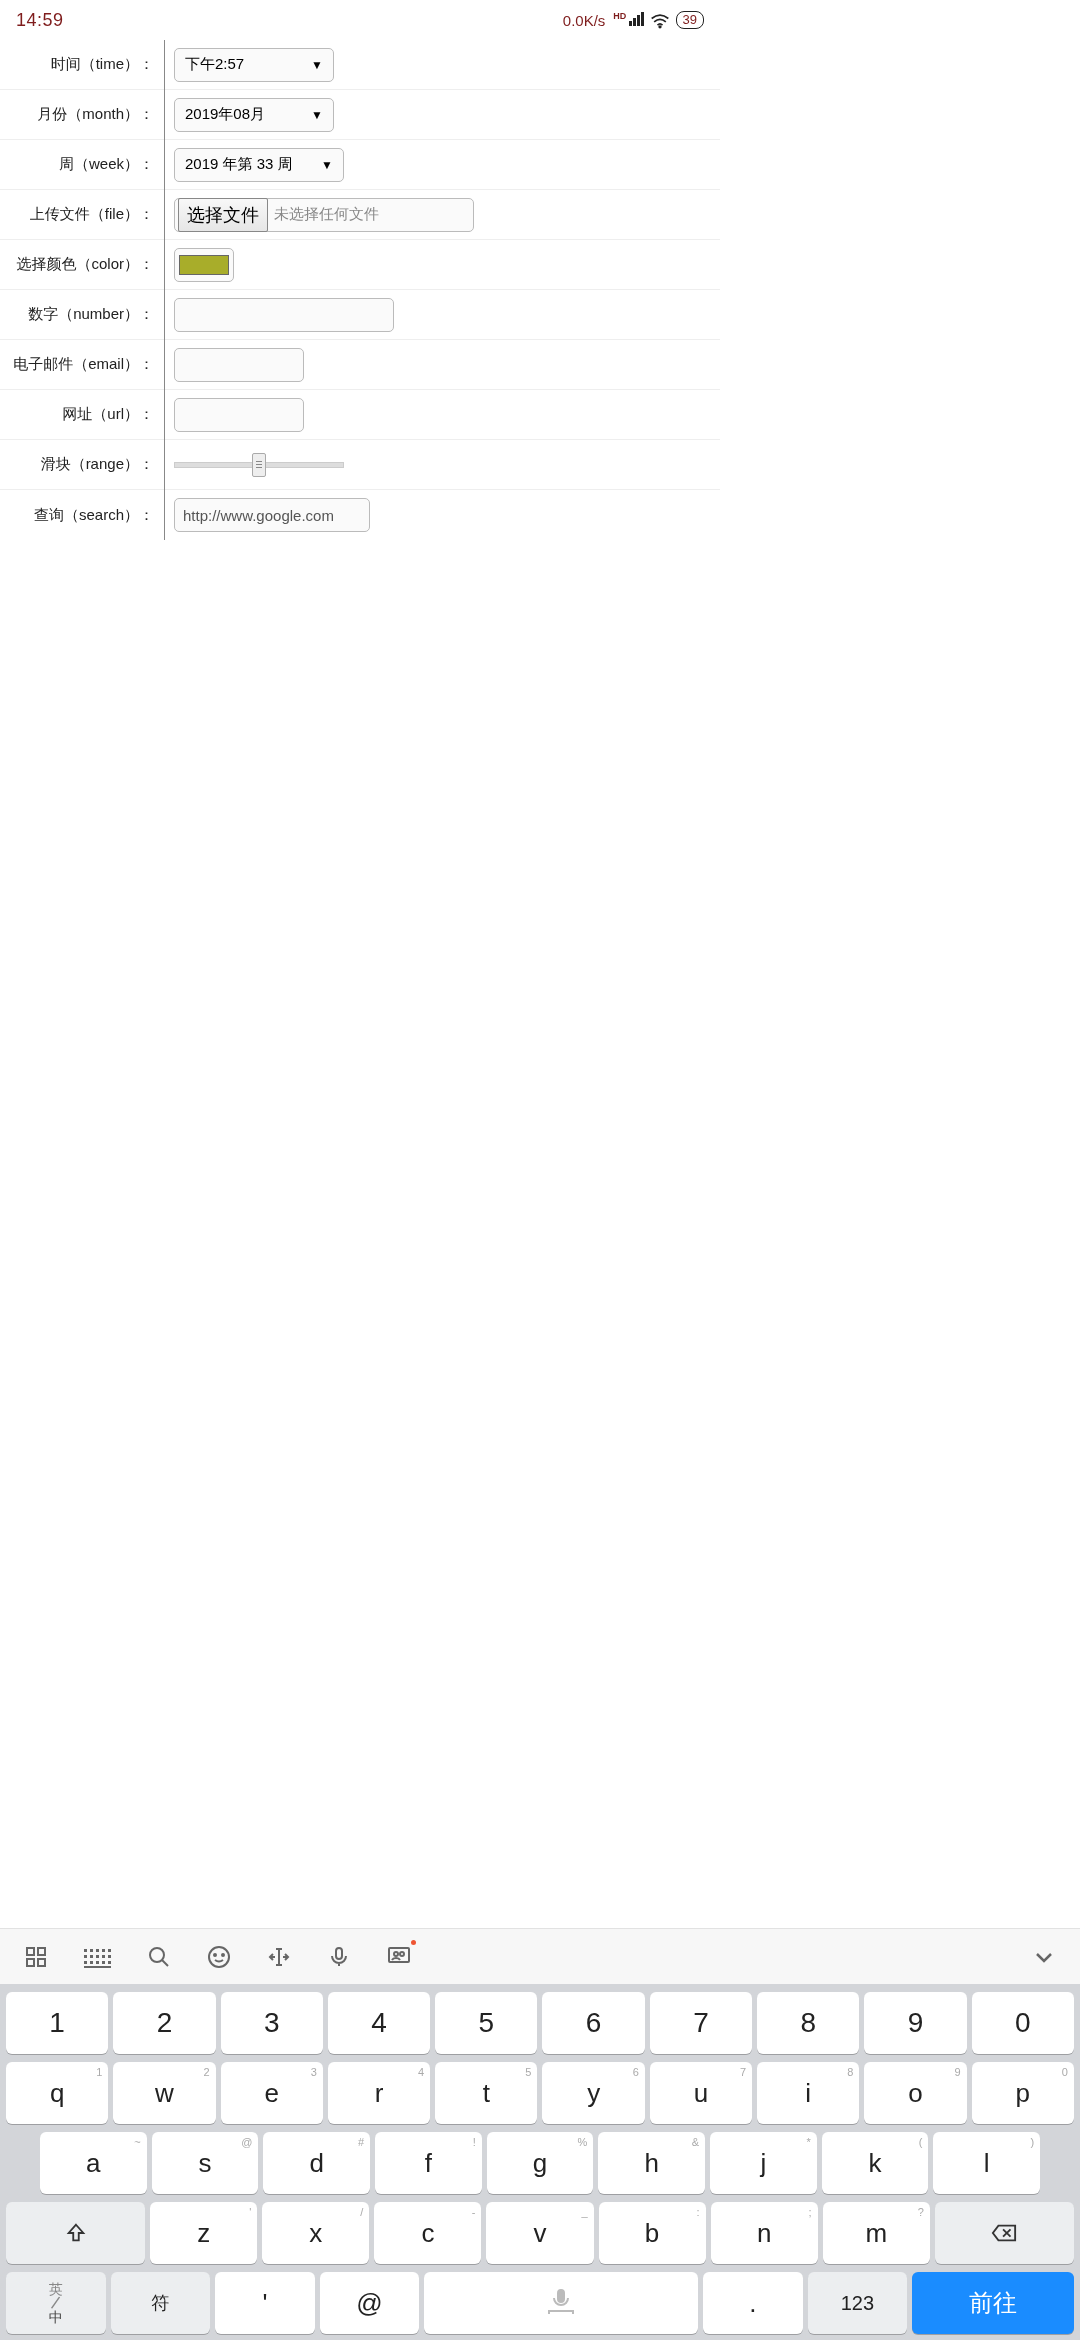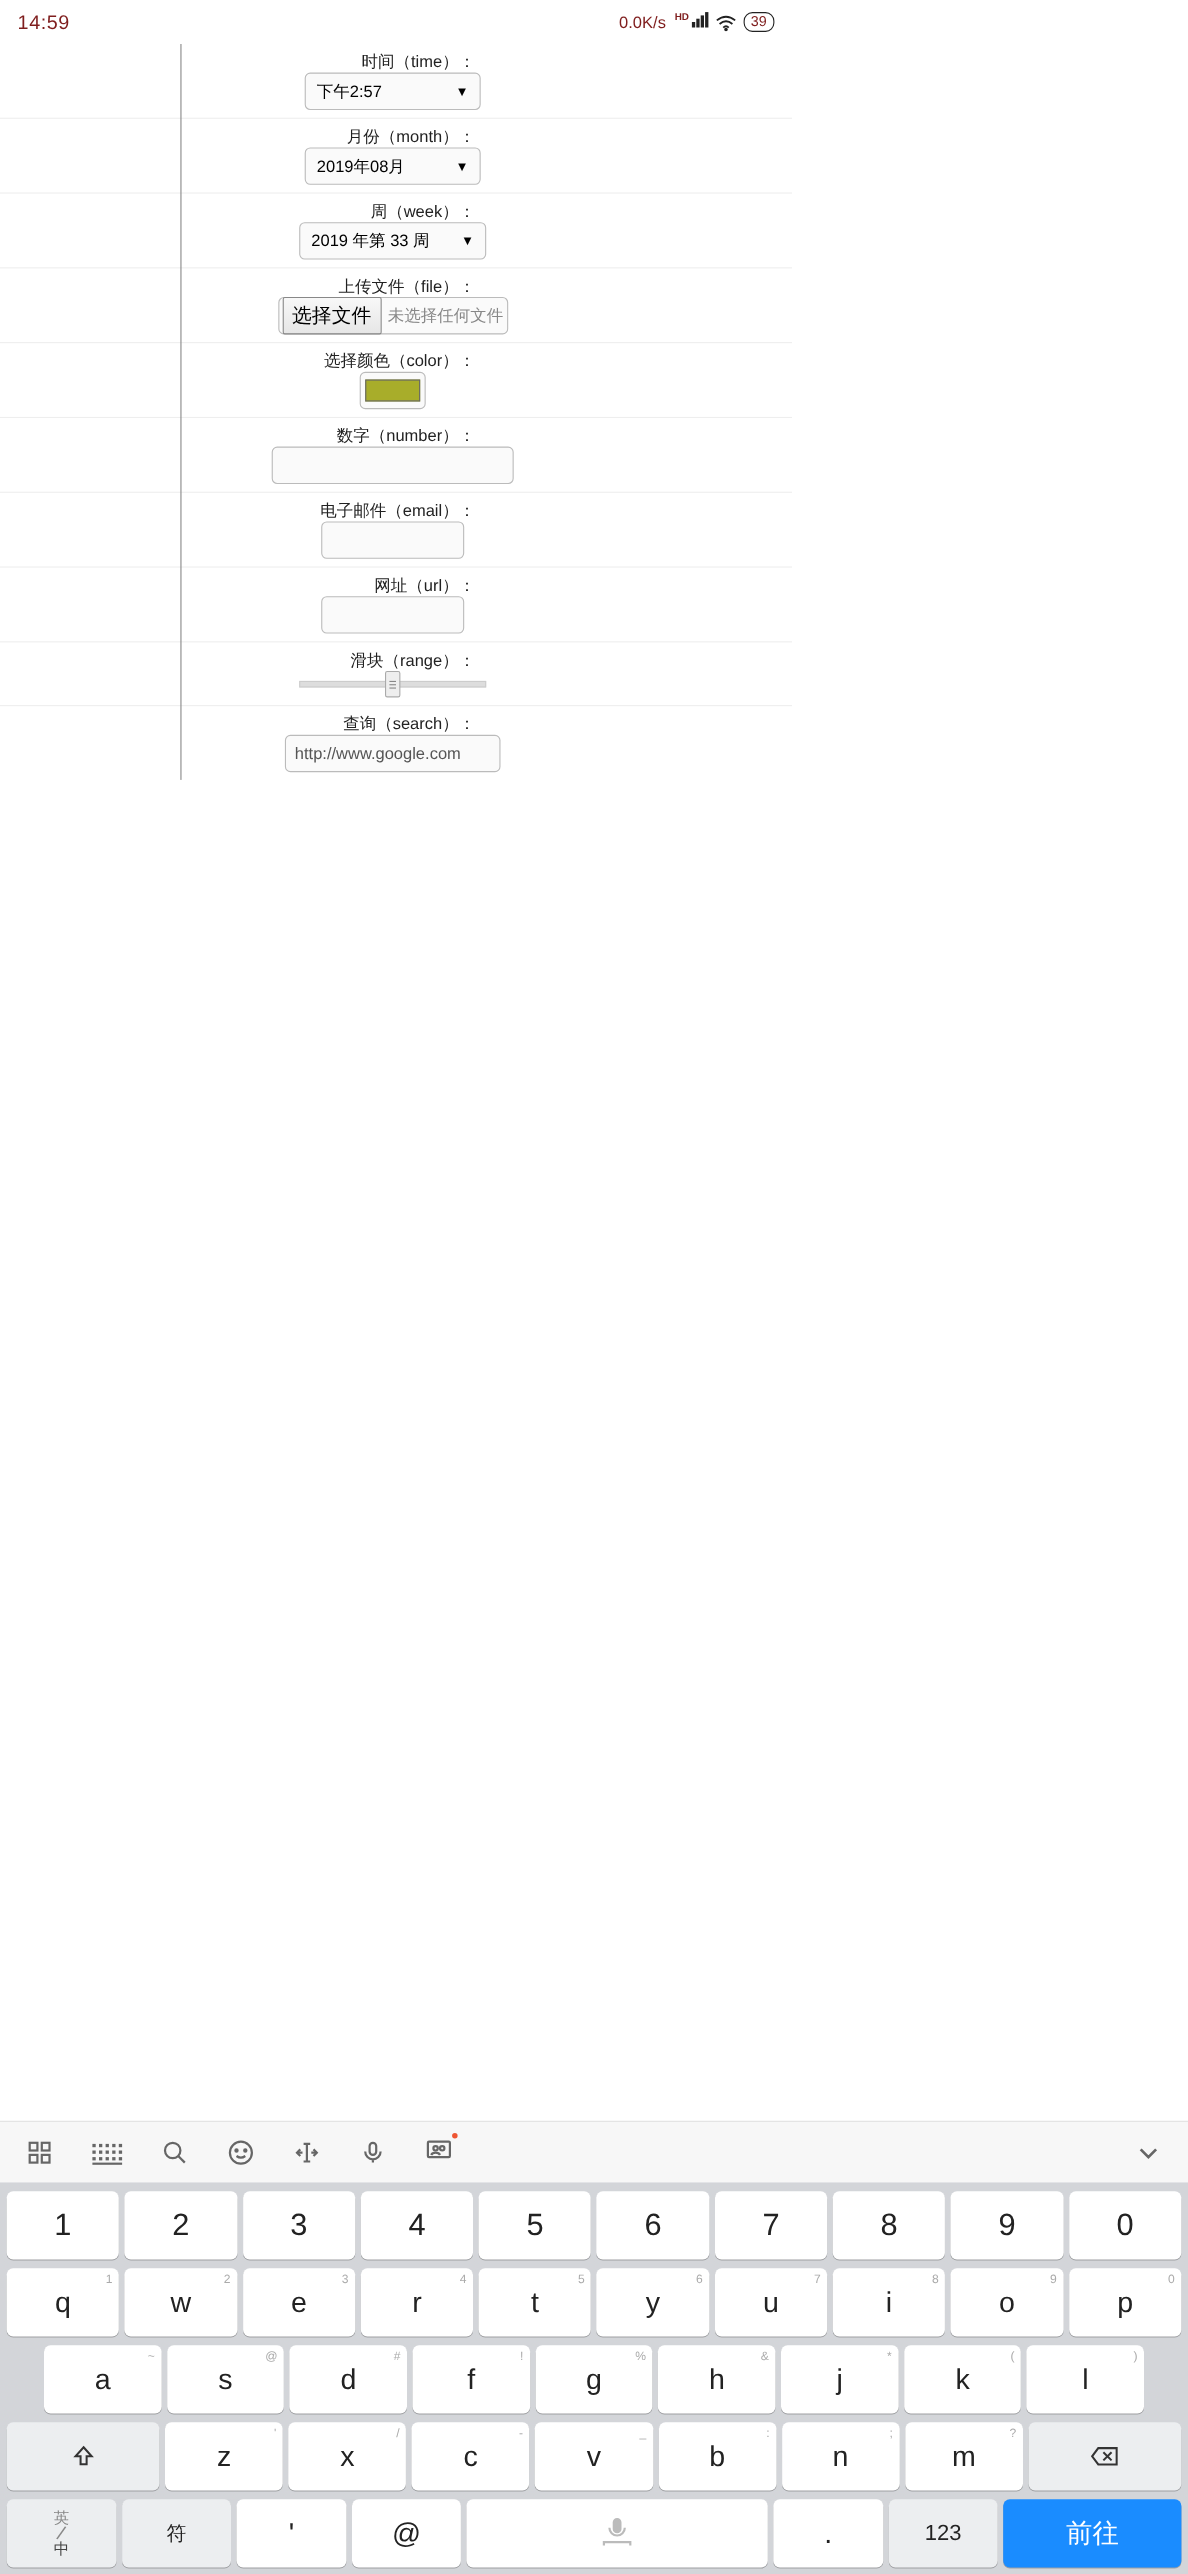--- a/index.html
+++ b/index.html
@@ -12,21 +12,21 @@
   .status-right { display: flex; align-items: flex-end; gap: 6px; font-size: 15px; }
   .signal-bars { display: inline-flex; align-items: flex-end; gap: 1px; }
   .signal-bars span { width: 3px; background: #222; display: inline-block; }
   .signal-bars span:nth-child(1){height:5px} .signal-bars span:nth-child(2){height:8px} .signal-bars span:nth-child(3){height:11px} .signal-bars span:nth-child(4){height:14px}
   .hd-icon { font-size: 9px; font-weight: bold; position: relative; top:-7px; left:2px; }
   .battery { border: 1.5px solid #222; border-radius: 8px; padding: 0 6px; font-size: 13px; line-height: 16px; }
 
   
   .form-area { position: relative; }
   .vline { position: absolute; left: 164px; top: 0; bottom: 0; width: 1px; background: #888; }
-  .form-row { display: flex; align-items: center; border-bottom: 1px solid #eee; min-height: 50px; padding: 7px 0; flex-direction: column; }
+  .form-row { display: flex; align-items: center; border-bottom: 1px solid #eee; min-height: 50px; padding: 7px 0; }
   .form-row:first-child { border-top: none; }
   .form-label { width: 164px; text-align: right; padding-right: 10px; font-size: 15px; color: #222; }
   .form-value { flex: 1; padding-left: 10px; padding-right: 16px; }
 
   .select-like { display: inline-flex; align-items: center; justify-content: space-between; border: 1px solid #bbb; border-radius: 5px; background: #fafafa; height: 34px; padding: 0 10px; font-size: 15px; width: 160px; }
   .select-like .caret { font-size: 12px; }
 
   .file-wrap { display: flex; align-items: center; border: 1px solid #bbb; border-radius: 5px; background: #fafafa; height: 34px; padding: 3px; width: 100%; max-width: 300px; }
   .file-btn { border: 1px solid #888; background: linear-gradient(#f8f8f8,#e6e6e6); padding: 4px 8px; font-size: 18px; border-radius: 2px; }
   .file-text { color: #888; font-size: 15px; padding-left: 6px; }

